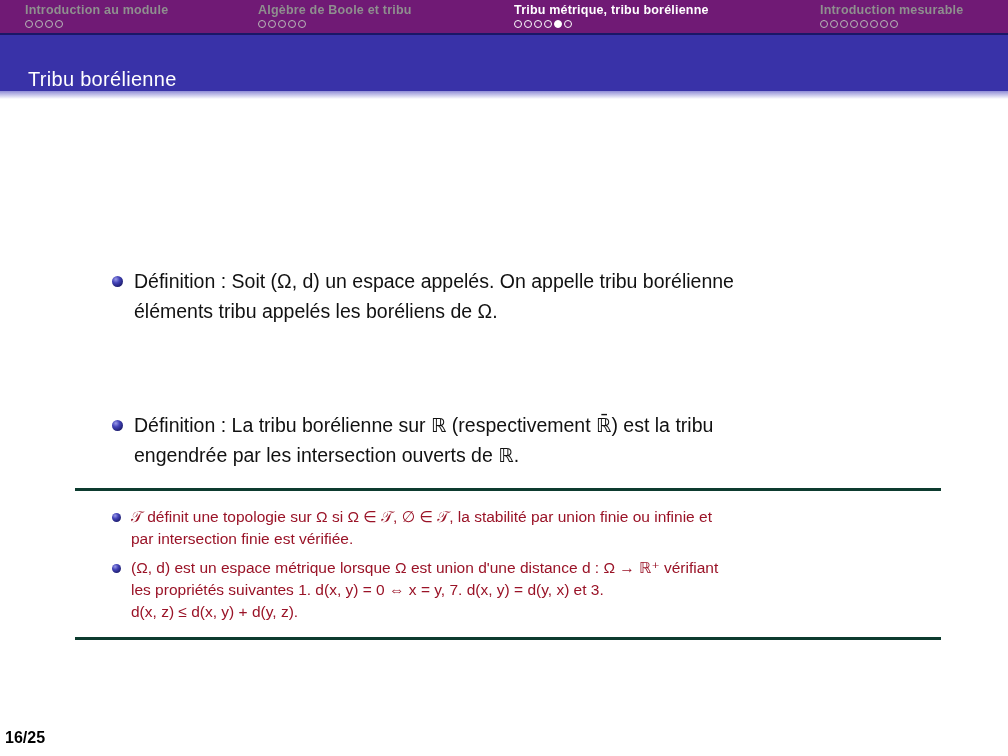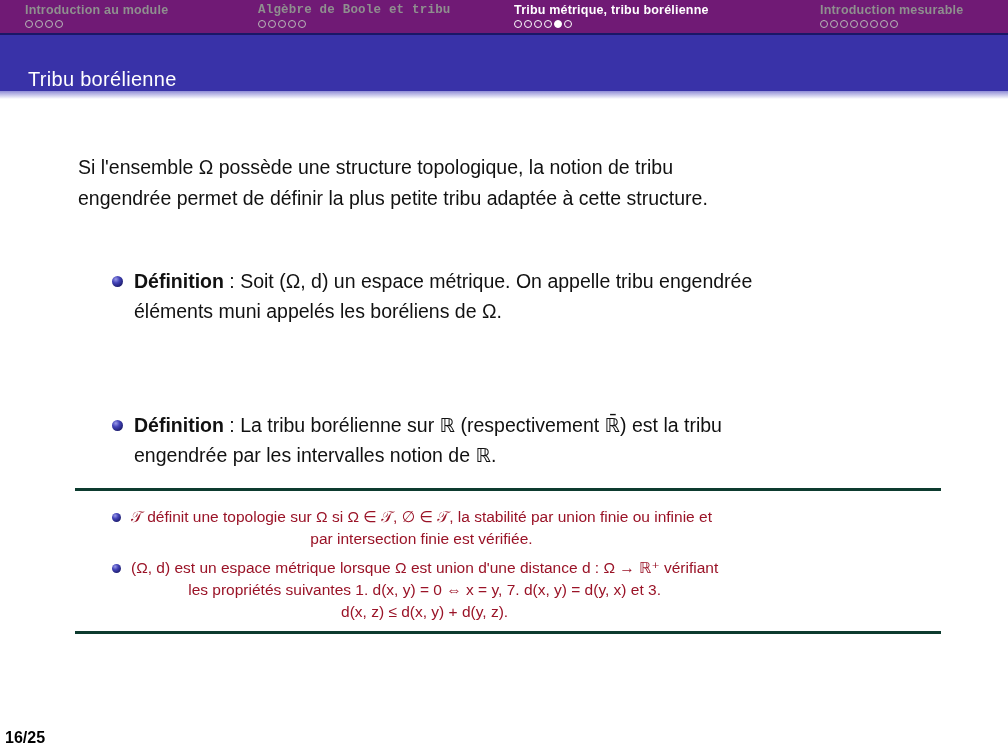--- a/index.html
+++ b/index.html
@@ -32,21 +32,21 @@
   }
   .nav-section.active .nav-label{color:#ffffff;}
   .nav-dots{margin-top:3px;display:flex;gap:2px;}
   .nav-dot{
     width:8px;height:8px;border-radius:50%;
     border:1.2px solid #b9b9b9;background:transparent;
   }
   .nav-section.active .nav-dot{border-color:#ffffff;}
   .nav-dot.filled{background:#ffffff;border-color:#ffffff;}
   .nav-s0{left:25px;}
-  .nav-s1{left:258px;font-family:Liberation Mono, monospace;}
+  .nav-s1{left:258px;}
   .nav-s2{left:514px;}
   .nav-s3{left:820px;}
 
   
   .titlebar{
     position:absolute;top:33px;left:0;width:1008px;height:58px;
     background:var(--c-titlebar);
     border-top:2px solid var(--c-titlebar-edge);
     display:flex;align-items:flex-end;
   }
@@ -70,28 +70,28 @@
     font-size:19.5px;color:var(--c-body);line-height:30px;
   }
   .def-1{top:266px;}
   .def-2{top:410px;}
   .ball{
     flex:0 0 auto;width:11px;height:11px;border-radius:50%;
     margin:10px 11px 0 0;
     background:radial-gradient(circle at 35% 30%, #9a9ae8 0%, #4343b8 35%, #15155e 85%);
   }
   .def-text .line{white-space:nowrap;}
-  .def-term{font-weight:bold;text-align:right;}
+  .def-term{font-weight:normal;text-align:right;}
 
   
   .footnote-block{
     position:absolute;left:75px;top:488px;width:866px;
   }
   .rule{height:3px;background:var(--c-rule);}
-  .footnote-items{padding:8px 0 8px 37px;text-align:center;}
+  .footnote-items{padding:8px 0 14px 37px;}
   .footnote-item{
     display:flex;margin-top:7px;
     font-size:15.5px;color:var(--c-footnote);line-height:22px;
   }
   .footnote-item .ball{
     width:9px;height:9px;margin:7px 10px 0 0;
   }
   .footnote-text .line{white-space:nowrap;}
 
   
@@ -149,38 +149,34 @@
           <span class="nav-dot"></span>
         </div>
     </div>
   </div>
 
   <div class="titlebar">
     <div class="frame-title">Tribu borélienne</div>
   </div>
   <div class="titlebar-shadow"></div>
 
-  <div class="intro">
-    <div class="line">Si l'ensemble Ω possède une structure topologique, la notion de tribu</div>
-    <div class="line">engendrée permet de définir la plus petite tribu adaptée à cette structure.</div>
-  </div>
 
   <div class="def-item def-1">
     <span class="ball"></span>
     <div class="def-text">
-      <div class="line"><span class="def-term">Définition</span><span> : Soit (Ω, d) un espace métrique. On appelle tribu engendrée</span></div>
-      <div class="line">éléments muni appelés les boréliens de Ω.</div>
+      <div class="line"><span class="def-term">Définition</span><span> : Soit (Ω, d) un espace appelés. On appelle tribu borélienne</span></div>
+      <div class="line">éléments tribu appelés les boréliens de Ω.</div>
     </div>
   </div>
 
   <div class="def-item def-2">
     <span class="ball"></span>
     <div class="def-text">
       <div class="line"><span class="def-term">Définition</span><span> : La tribu borélienne sur ℝ (respectivement ℝ̄) est la tribu</span></div>
-      <div class="line">engendrée par les intervalles notion de ℝ.</div>
+      <div class="line">engendrée par les intersection ouverts de ℝ.</div>
     </div>
   </div>
 
   <div class="footnote-block">
     <div class="rule"></div>
     <div class="footnote-items">
       <div class="footnote-item">
         <span class="ball"></span>
         <div class="footnote-text">
           <div class="line">𝒯 définit une topologie sur Ω si Ω ∈ 𝒯, ∅ ∈ 𝒯, la stabilité par union finie ou infinie et</div>

